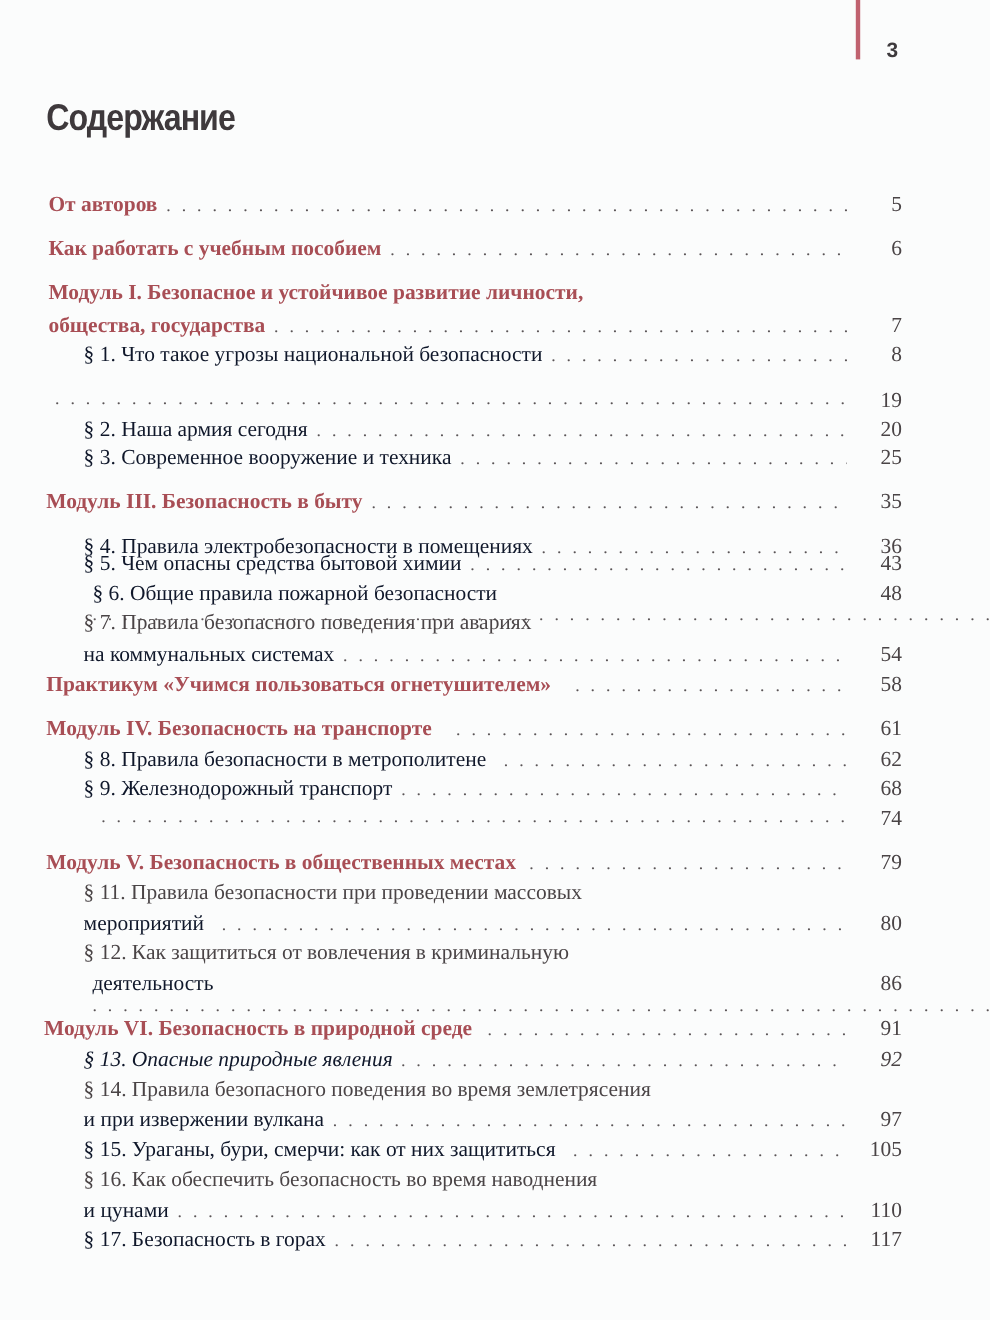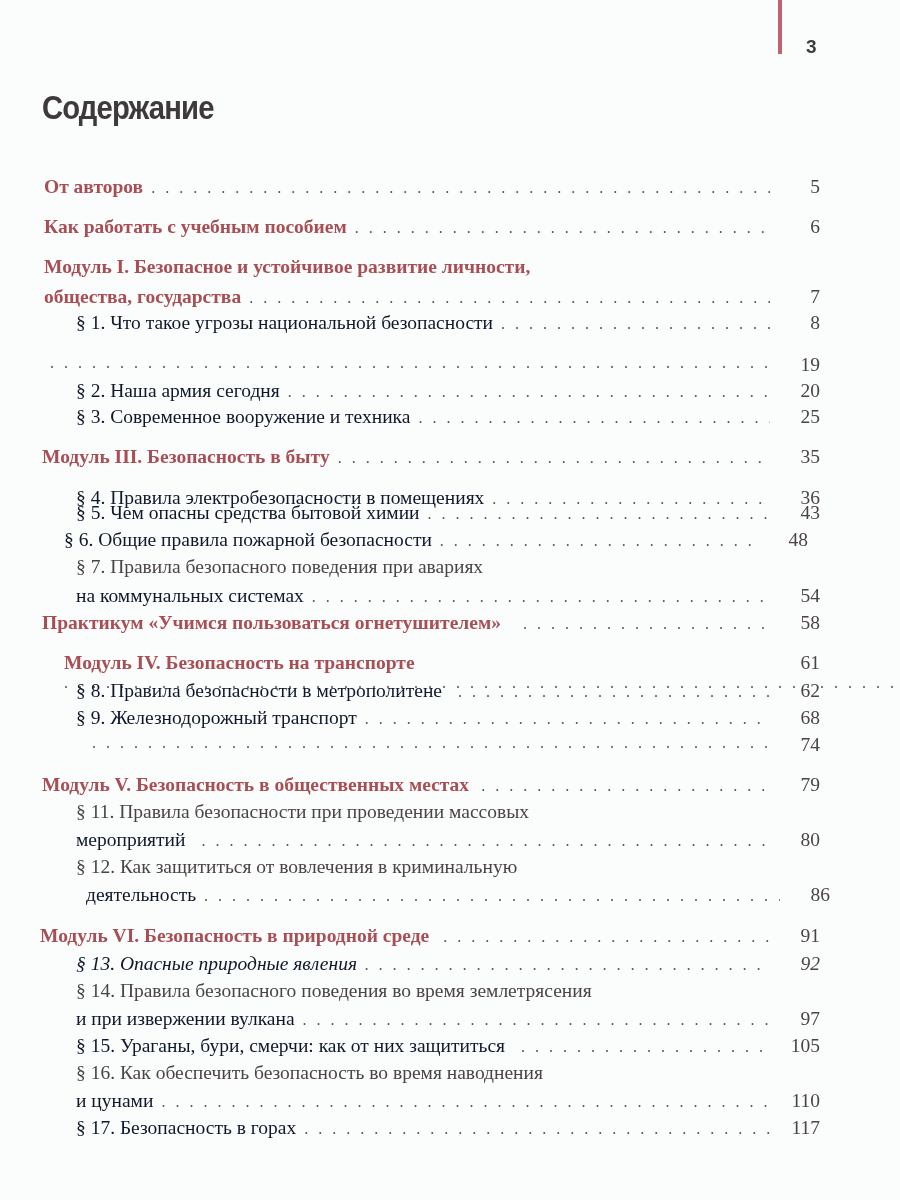--- a/index.html
+++ b/index.html
@@ -127,40 +127,40 @@
     <span class="dots" style="margin-right:50px"></span>
     <span class="pg">36</span>
   </div>
 
   <div class="line section" style="left:76px; top:502px; width:744px;">
     <span class="txt">§ 5. Чем опасны средства бытовой химии</span>
     <span class="dots" style="margin-right:50px"></span>
     <span class="pg">43</span>
   </div>
 
-  <div class="line section" style="left:64px; top:529px; width:744px;">
+  <div class="line section" style="left:76px; top:529px; width:744px;flex-direction:column;">
     <span class="txt">§ 6. Общие правила пожарной безопасности</span>
     <span class="dots" style="margin-right:50px"></span>
     <span class="pg">48</span>
   </div>
 
   <div class="cont" style="left:76px; top:556px;">§ 7. Правила безопасного поведения при авариях</div>
   <div class="line section" style="left:76px; top:585px; width:744px;">
     <span class="txt">на коммунальных системах</span>
     <span class="dots" style="margin-right:50px"></span>
     <span class="pg">54</span>
   </div>
 
   <div class="line module" style="left:42px; top:612px; width:778px;">
     <span class="txt">Практикум «Учимся пользоваться огнетушителем»</span>
     <span class="dots" style="margin-right:50px; margin-left:22px"></span>
     <span class="pg">58</span>
   </div>
 
-  <div class="line module" style="left:42px; top:652px; width:778px;flex-direction:column;">
+  <div class="line module" style="left:42px; top:652px; width:778px;">
     <span class="txt">Модуль IV. Безопасность на транспорте</span>
     <span class="dots" style="margin-right:50px; margin-left:22px"></span>
     <span class="pg">61</span>
   </div>
 
   <div class="line section" style="left:76px; top:680px; width:744px;">
     <span class="txt">§ 8. Правила безопасности в метрополитене</span>
     <span class="dots" style="margin-right:50px; margin-left:16px"></span>
     <span class="pg">62</span>
   </div>
@@ -183,21 +183,21 @@
   </div>
 
   <div class="cont" style="left:76px; top:801px;">§ 11. Правила безопасности при проведении массовых</div>
   <div class="line section" style="left:76px; top:829px; width:744px;">
     <span class="txt">мероприятий</span>
     <span class="dots" style="margin-right:50px; margin-left:16px"></span>
     <span class="pg">80</span>
   </div>
 
   <div class="cont" style="left:76px; top:856px;">§ 12. Как защититься от вовлечения в криминальную</div>
-  <div class="line section" style="left:86px; top:884px; width:744px;">
+  <div class="line section" style="left:76px; top:884px; width:744px;flex-direction:column;">
     <span class="txt">деятельность</span>
     <span class="dots" style="margin-right:50px"></span>
     <span class="pg">86</span>
   </div>
 
   <div class="line module" style="left:40px; top:925px; width:780px;">
     <span class="txt">Модуль VI. Безопасность в природной среде</span>
     <span class="dots" style="margin-right:50px; margin-left:14px"></span>
     <span class="pg">91</span>
   </div>

